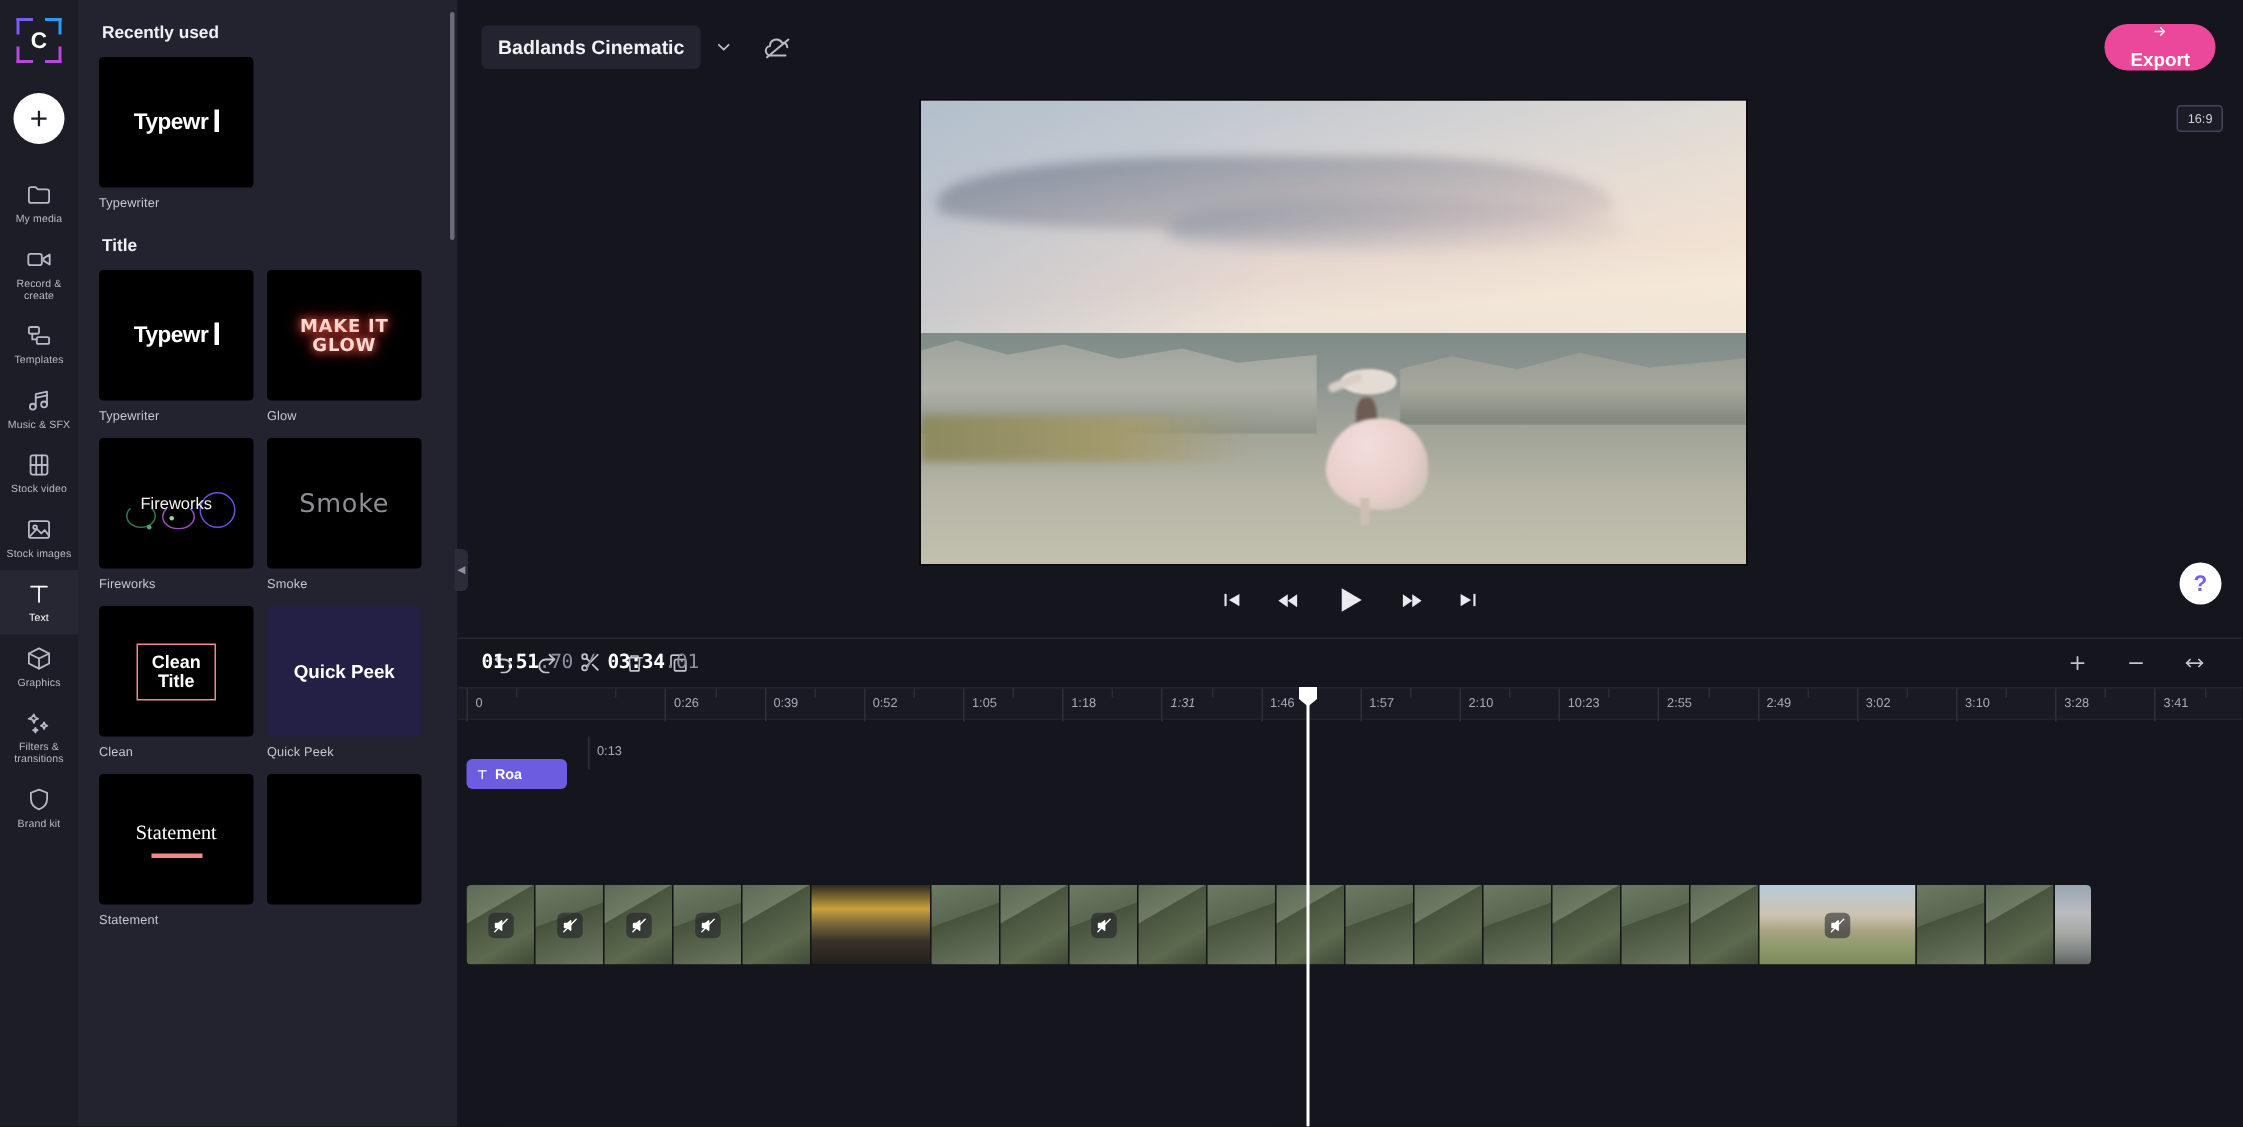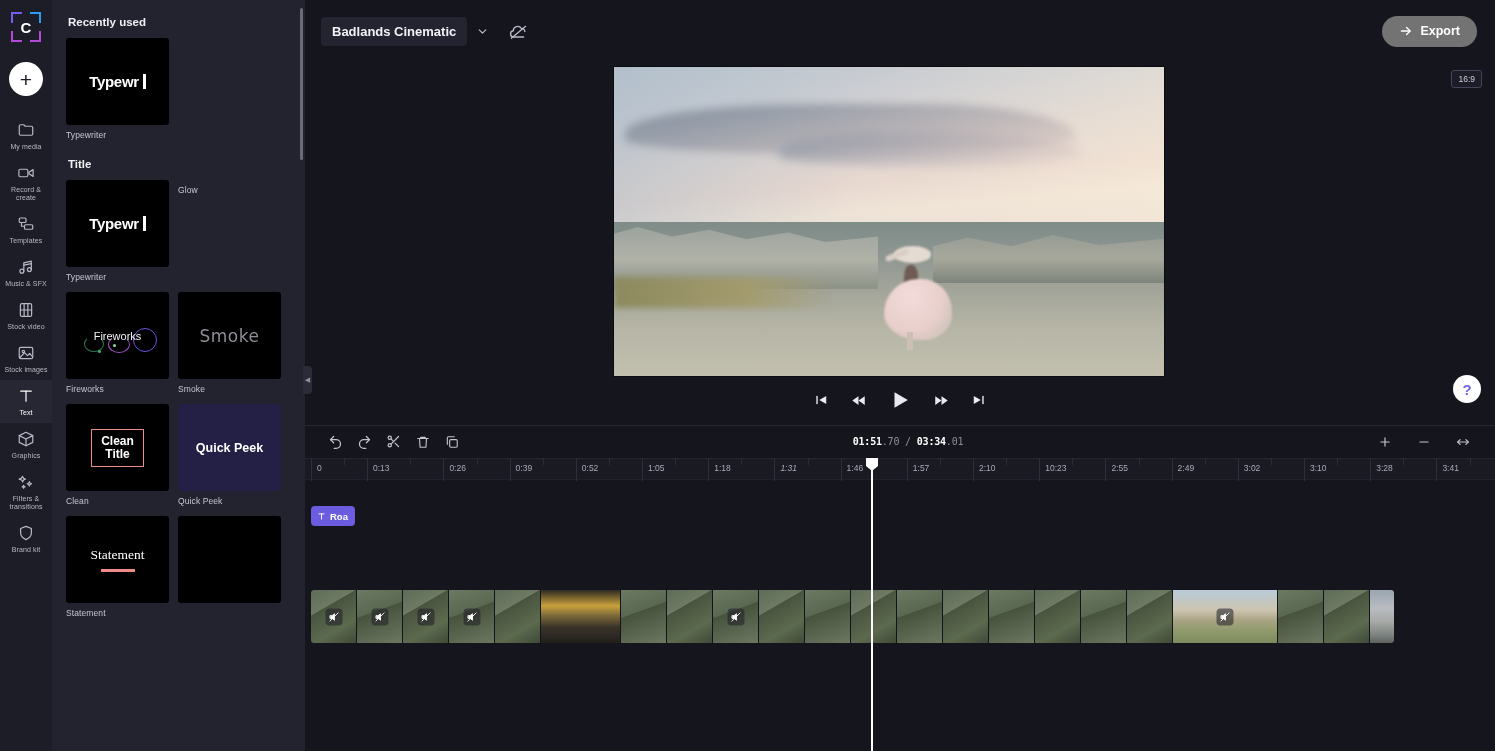--- a/index.html
+++ b/index.html
@@ -109,24 +109,25 @@
     height: 62px; display: flex; align-items: center; padding: 0 18px 0 16px;
   }
   .proj-title {
     font-size: 13px; font-weight: bold; color: #f2f2f6; background: #23242f;
     padding: 7px 11px; border-radius: 4px; cursor: text;
   }
   .chev { margin-left: 9px; color: #b9bac6; cursor: pointer; display:flex; }
   .cloud { margin-left: 20px; color: #b9bac6; cursor: pointer; display:flex; }
   .spacer { flex: 1 1 auto; }
   .export {
-    background: #737373; color: #fff; border: none; border-radius: 16px;
+    background: #ec4899; color: #fff; border: none; border-radius: 16px;
     height: 31px; padding: 0 17px; font-size: 12.5px; font-weight: bold;
     display: flex; align-items: center; gap: 7px; cursor: pointer;
     font-family: "Liberation Sans", sans-serif;
+    flex-direction: column;
   }
 
   .stage { position: relative; height: 363px; }
   .ratio-badge {
     position: absolute; right: 13px; top: 8px; border: 1px solid #44455a;
     border-radius: 3px; font-size: 8.5px; color: #cfd0da; padding: 3px 6px;
     background: #1b1c25;
   }
   .video {
     position: absolute; left: 308px; top: 4px; width: 552px; height: 311px;
@@ -195,21 +196,21 @@
     font-size: 15px; display:flex; align-items:center; justify-content:center; cursor:pointer;
   }
 
   
   .timeline { position: absolute; left: 0; right: 0; top: 425px; bottom: 0; background: #15161d; }
   .tl-top-border { position:absolute; left:0; right:0; top:0; height:1px; background:#262733; }
   .tlbar { height: 33px; display: flex; align-items: center; padding: 0 18px 0 16px; position: relative; }
   .tool { width: 29px; height: 25px; display:flex; align-items:center; justify-content:center;
     color:#c3c4d0; cursor:pointer; }
   .timecode {
-    position: absolute; left: 0; right: 0; text-align: center; font-size: 10px;
+    position: absolute; left: 0; right: 0; font-size: 13px;
     font-family: "DejaVu Sans Mono", monospace; letter-spacing: -.2px; pointer-events:none;padding-left:16px;
   }
   .timecode .cur { color: #ffffff; font-weight: bold; }
   .timecode .dim { color: #8e8f9e; }
   .zoomtools { margin-left: auto; display:flex; align-items:center; gap: 10px; }
   .ruler {
     position: absolute; left: 0; right: 0; top: 33px; height: 22px;
     background: #191a22; border-top: 1px solid #252631; border-bottom: 1px solid #212230;
   }
   .tick { position: absolute; top: 0; height: 22px; border-left: 1px solid #2e2f3c; }
@@ -372,20 +373,26 @@
         </div>
       <h3 class="sec">Title</h3>
       <div class="grid" id="title-grid">
           <div class="card">
             <div class="thumb">
               <span class="t-typewr">Typewr<span class="caret"></span></span>
             </div>
             <div class="cap">Typewriter</div>
           </div>
           <div class="card">
+            <div class="thumb">
+              <span class="t-glow">
+                <span class="wrap">MAKE IT</span>
+                <span class="wrap">GLOW</span>
+              </span>
+            </div>
             <div class="cap">Glow</div>
           </div>
           <div class="card">
             <div class="thumb">
               <span class="fw-ring r1"></span>
               <span class="fw-ring r2"></span>
               <span class="fw-ring r3"></span>
               <span class="fw-dot"></span>
               <span class="fw-dot2"></span>
               <span class="t-fire">Fireworks</span>
@@ -570,21 +577,21 @@
               </svg>
           </span>
         </div>
       </div>
 
       <div class="ruler" id="ruler">
           <div class="tick" style="left: 6px;">
             <span class="lbl">0</span>
           </div>
           <div class="tick minor" style="left: 39.1px;"></div>
-          <div class="tick" style="left: 62px;">
+          <div class="tick" style="left: 87px; margin-top: 32px;">
             <span class="lbl">0:13</span>
           </div>
           <div class="tick minor" style="left: 105.3px;"></div>
           <div class="tick" style="left: 138.4px;">
             <span class="lbl">0:26</span>
           </div>
           <div class="tick minor" style="left: 171.5px;"></div>
           <div class="tick" style="left: 204.6px;">
             <span class="lbl">0:39</span>
           </div>
@@ -642,21 +649,21 @@
           </div>
           <div class="tick minor" style="left: 1098.3px;"></div>
           <div class="tick" style="left: 1131.4px;">
             <span class="lbl">3:41</span>
           </div>
           <div class="tick minor" style="left: 1164.5px;"></div>
         </div>
 
       <div class="tracks">
         <div class="track-text" style="left:6px; top:26px;">
-          <div class="clip-text" style="left:0; width:44px;">
+          <div class="clip-text" style="left:0; width:67px;">
             <svg width="9" height="9" viewBox="0 0 24 24" fill="none" stroke="currentColor" stroke-width="2.4" stroke-linecap="round">
                 <line x1="5" y1="5" x2="19" y2="5"></line>
                 <line x1="12" y1="5" x2="12" y2="19"></line>
               </svg>
             <span>Roa</span>
           </div>
         </div>
         <div class="track-video" style="left:6px;">
           <div class="clip-video" id="video-clip" style="left:0; width:1083px;">
               <div class="frame fr-green" style="width: 46px;">

